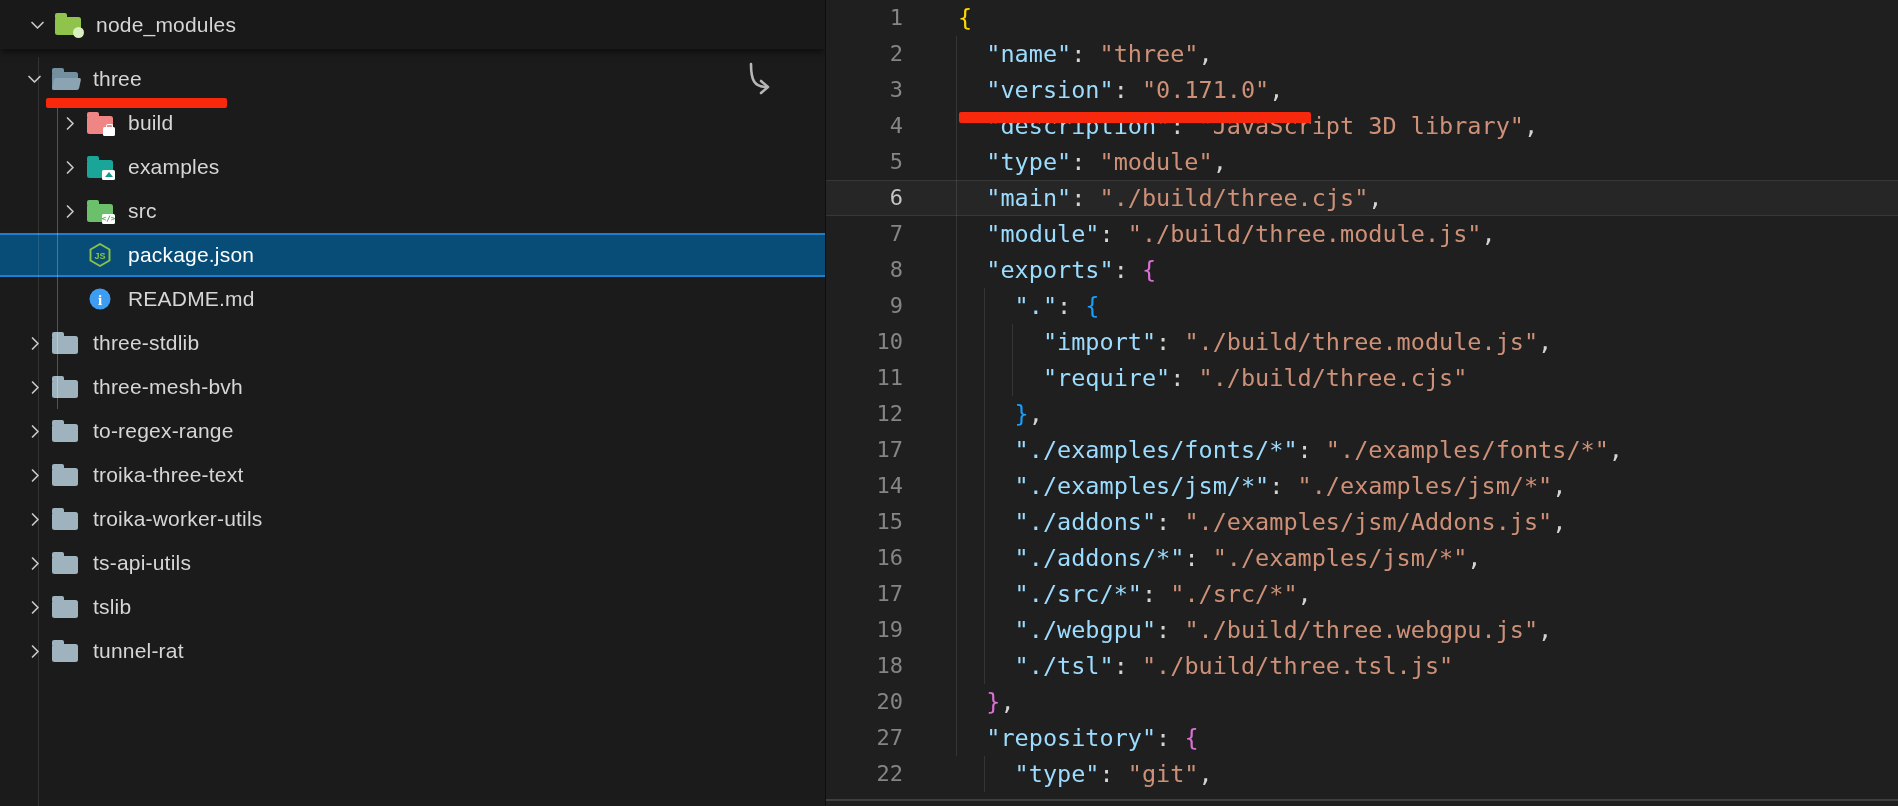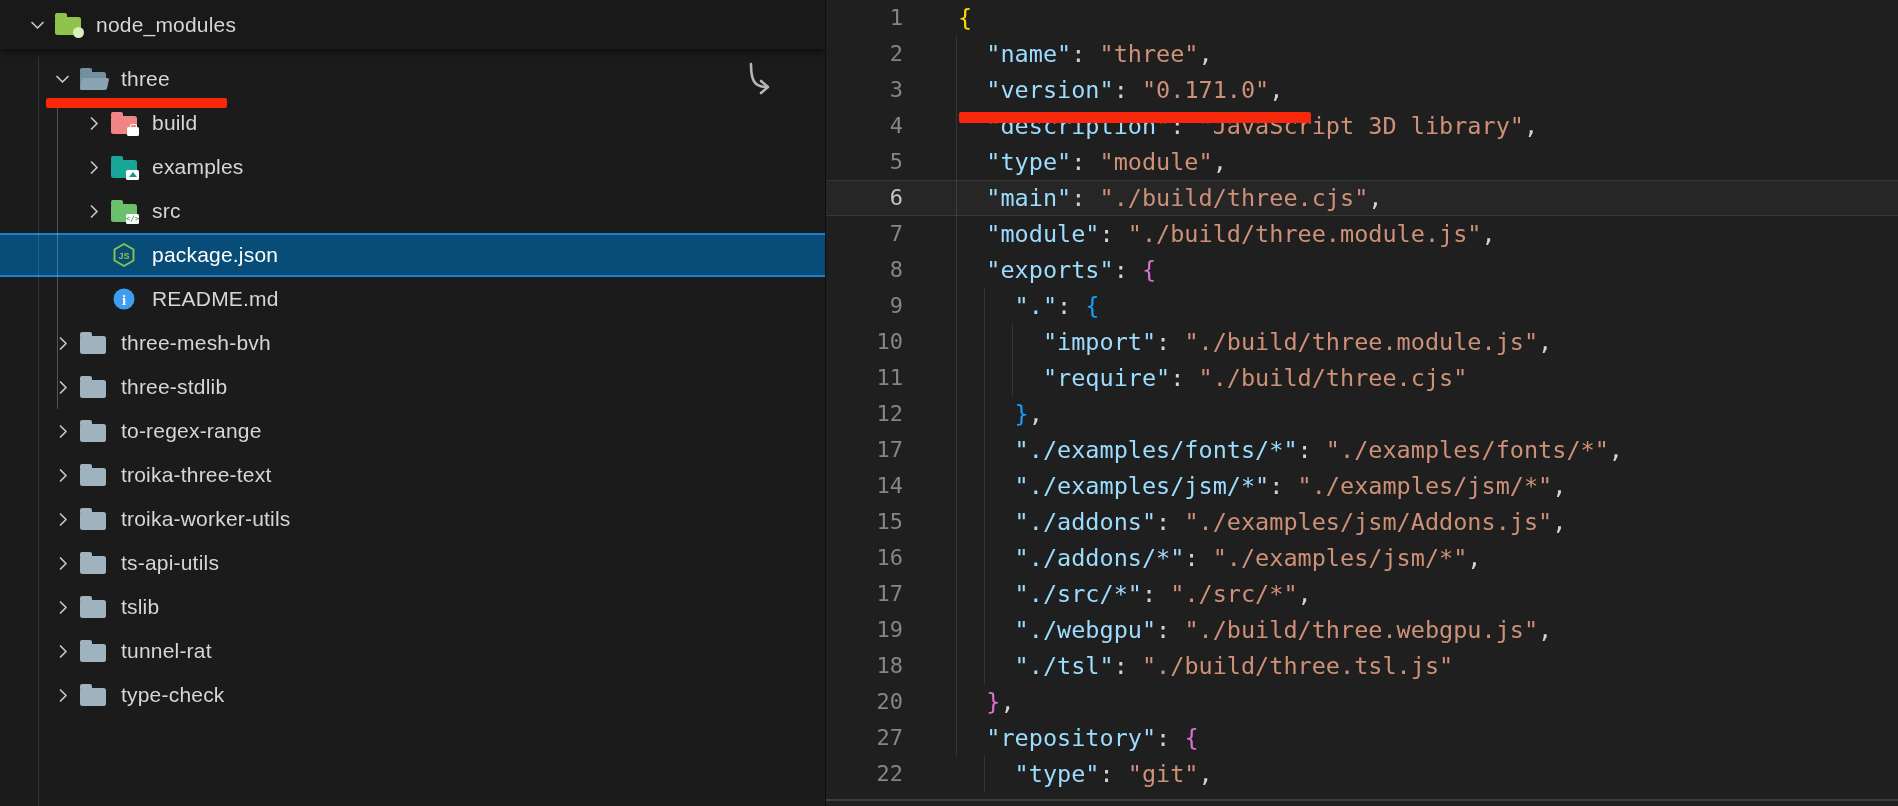--- a/index.html
+++ b/index.html
@@ -8,22 +8,22 @@
   #app{position:absolute;inset:0;display:flex;}
 
   
   #sidebar{position:relative;width:825px;flex:none;background:var(--bg_sidebar);
            border-right:1px solid #0e0e0e;overflow:hidden;}
   #sticky-row{position:absolute;top:0;left:0;right:0;height:49px;display:flex;align-items:center;
               padding-left:29px;background:var(--bg_sticky);z-index:6;
               box-shadow:0 4px 7px -1px rgba(0,0,0,.55);}
   #tree{position:absolute;top:57px;left:0;right:0;z-index:2;}
   .row{height:44px;display:flex;align-items:center;box-sizing:border-box;position:relative;}
-  .row.lvl1{padding-left:54px;}
-  .row.lvl2{padding-left:85px;text-align:center;}
+  .row.lvl1{padding-left:26px;}
+  .row.lvl2{padding-left:61px;text-align:center;}
   .row.selected{background:var(--sel_bg);border-top:2px solid var(--sel_border);
                 border-bottom:2px solid var(--sel_border);}
   .row.selected .label{color:#ffffff;}
   .chev{width:18px;height:18px;flex:none;margin-right:7px;display:flex;align-items:center;justify-content:center;}
   .chev svg{display:block;}
   .chev.open svg{transform:rotate(90deg);}
   .ic{width:28px;height:24px;flex:none;margin-right:14px;display:flex;align-items:center;justify-content:center;position:relative;}
   .label{font-size:21px;color:var(--label);letter-spacing:.2px;white-space:nowrap;}
 
   
@@ -167,42 +167,42 @@
         </div>
         <div class="row lvl1">
           <span class="chev">
             <svg width="16" height="16" viewBox="0 0 16 16">
               <path d="M5.5 3 L11 8.5 L5.5 14" fill="none" stroke="#c5c7ca" stroke-width="1.7" stroke-linecap="round" stroke-linejoin="round"></path>
             </svg>
           </span>
           <span class="ic">
             <span class="folder" style="--fc:#9fb3bf"></span>
           </span>
+          <span class="label">three-stdlib</span>
+        </div>
+        <div class="row lvl1">
+          <span class="chev">
+            <svg width="16" height="16" viewBox="0 0 16 16">
+              <path d="M5.5 3 L11 8.5 L5.5 14" fill="none" stroke="#c5c7ca" stroke-width="1.7" stroke-linecap="round" stroke-linejoin="round"></path>
+            </svg>
+          </span>
+          <span class="ic">
+            <span class="folder" style="--fc:#9fb3bf"></span>
+          </span>
           <span class="label">three-mesh-bvh</span>
         </div>
         <div class="row lvl1">
           <span class="chev">
             <svg width="16" height="16" viewBox="0 0 16 16">
               <path d="M5.5 3 L11 8.5 L5.5 14" fill="none" stroke="#c5c7ca" stroke-width="1.7" stroke-linecap="round" stroke-linejoin="round"></path>
             </svg>
           </span>
           <span class="ic">
             <span class="folder" style="--fc:#9fb3bf"></span>
           </span>
-          <span class="label">three-stdlib</span>
-        </div>
-        <div class="row lvl1">
-          <span class="chev">
-            <svg width="16" height="16" viewBox="0 0 16 16">
-              <path d="M5.5 3 L11 8.5 L5.5 14" fill="none" stroke="#c5c7ca" stroke-width="1.7" stroke-linecap="round" stroke-linejoin="round"></path>
-            </svg>
-          </span>
-          <span class="ic">
-            <span class="folder" style="--fc:#9fb3bf"></span>
-          </span>
           <span class="label">to-regex-range</span>
         </div>
         <div class="row lvl1">
           <span class="chev">
             <svg width="16" height="16" viewBox="0 0 16 16">
               <path d="M5.5 3 L11 8.5 L5.5 14" fill="none" stroke="#c5c7ca" stroke-width="1.7" stroke-linecap="round" stroke-linejoin="round"></path>
             </svg>
           </span>
           <span class="ic">
             <span class="folder" style="--fc:#9fb3bf"></span>
@@ -245,31 +245,20 @@
         <div class="row lvl1">
           <span class="chev">
             <svg width="16" height="16" viewBox="0 0 16 16">
               <path d="M5.5 3 L11 8.5 L5.5 14" fill="none" stroke="#c5c7ca" stroke-width="1.7" stroke-linecap="round" stroke-linejoin="round"></path>
             </svg>
           </span>
           <span class="ic">
             <span class="folder" style="--fc:#9fb3bf"></span>
           </span>
           <span class="label">tunnel-rat</span>
-        </div>
-        <div class="row lvl1">
-          <span class="chev">
-            <svg width="16" height="16" viewBox="0 0 16 16">
-              <path d="M5.5 3 L11 8.5 L5.5 14" fill="none" stroke="#c5c7ca" stroke-width="1.7" stroke-linecap="round" stroke-linejoin="round"></path>
-            </svg>
-          </span>
-          <span class="ic">
-            <span class="folder" style="--fc:#9fb3bf"></span>
-          </span>
-          <span class="label">type-check</span>
         </div>
       </div>
     <div class="tree-guide" id="guide-nm"></div>
     <div class="tree-guide" id="guide-three"></div>
     <div class="red-bar" id="annot-three"></div>
     <svg id="cursor-arrow" width="32" height="34" viewBox="0 0 32 34">
       <path d="M9 2 C9 18 12 25 25 25" fill="none" stroke="#b6b6b6" stroke-width="2.6" stroke-linecap="round"></path>
       <path d="M19 19 L26 25 L19 31" fill="none" stroke="#b6b6b6" stroke-width="2.6" stroke-linecap="round" stroke-linejoin="round"></path>
     </svg>
   </aside>

